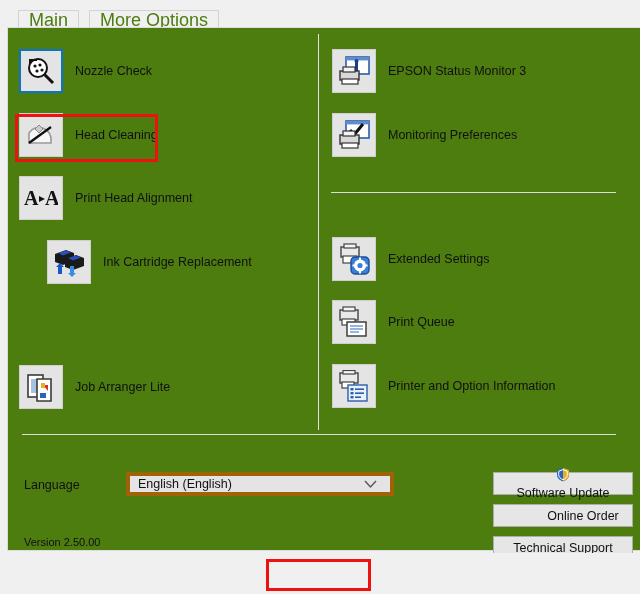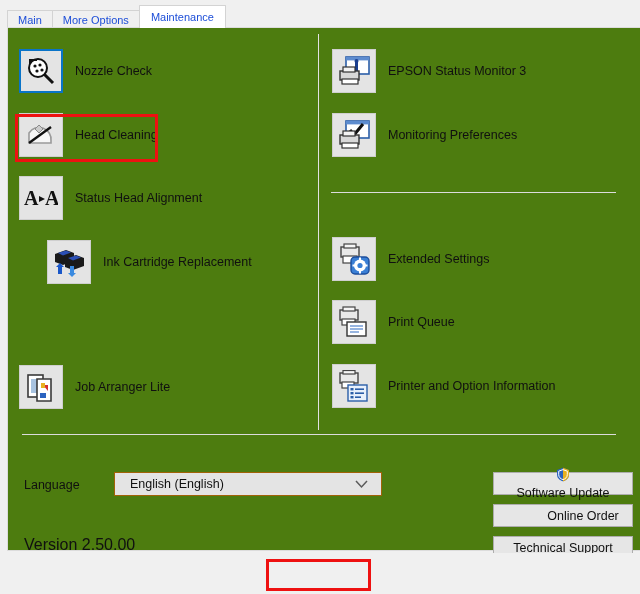--- a/index.html
+++ b/index.html
@@ -7,24 +7,24 @@
     width:640px;height:594px;overflow:hidden;
     background:#f0f0f0;
     font-family:"Liberation Sans","DejaVu Sans",sans-serif;
     -webkit-font-smoothing:antialiased;
   }
   .dialog{position:relative;width:640px;height:594px;background:#f0f0f0;}
 
   
   .tabstrip{position:absolute;left:7px;top:6px;height:22px;display:flex;align-items:flex-end;}
   .tab{
-    height:19px;line-height:19px;padding:0 10px;font-size:11px;color:#1d4ed8;
+    height:19px;line-height:19px;padding:0 10px;font-size:18px;color:#4d7c0f;
     background:#f0f0f0;border:1px solid #d3d3d3;border-bottom:none;
     margin-right:-1px;position:relative;top:2px;
-    border-radius:1px 1px 0 0;white-space:nowrap;
+    border-radius:1px 1px 0 0;white-space:nowrap;margin-left:11px;
   }
   .tab.active{
     background:#ffffff;border-color:#d3d3d3;height:22px;line-height:22px;top:0;
     z-index:5;padding:0 11px;
   }
 
   
   .panel{
     position:absolute;left:7px;top:27px;width:636px;height:524px;
     background:#4d7c0f;border:1px solid #dcdcdc;box-sizing:border-box;
@@ -42,27 +42,27 @@
   }
   .icon-box.focus{border:2px solid #0a74c8;background:#e4e4e4;}
   .item-label{margin-left:12px;font-size:12.5px;color:#101010;white-space:nowrap;}
 
   
   .redbox{position:absolute;border:3px solid #ee1111;box-sizing:border-box;pointer-events:none;}
 
   
   .lang-label{position:absolute;left:16px;top:450px;font-size:12.5px;color:#101010;}
   .combo{
-    position:absolute;left:106px;top:444px;width:268px;height:24px;
-    background:#e4e4e4;border:1px solid #a16207;box-sizing:border-box;
-    display:flex;align-items:center;font-size:12.5px;color:#101010;padding-left:7px;
+    position:absolute;left:118px;top:444px;width:268px;height:24px;
+    background:#e4e4e4;border:4px solid #a16207;box-sizing:border-box;
+    display:flex;align-items:center;font-size:12.5px;color:#101010;
   }
   .combo .val{padding-left:8px;flex:1;}
   .combo .chev{width:26px;text-align:center;color:#5a5a5a;font-size:11px;}
-  .version{position:absolute;left:16px;top:508px;font-size:16px;color:#101010;}
+  .version{position:absolute;left:16px;top:508px;font-size:11px;color:#101010;}
 
   
   .side-btn{
     position:absolute;left:485px;width:140px;height:23px;
     background:#e6e6e6;border:1px solid #adadad;box-sizing:border-box;
     display:flex;align-items:center;justify-content:center;gap:4px;
     font-size:12.5px;color:#101010;cursor:default;flex-direction:column;
   }
 
   
@@ -70,21 +70,20 @@
   svg{display:block;}
 </style>
 </head>
 <body>
 
 <div class="dialog">
 
   <div class="tabstrip">
     <div class="tab">Main</div>
     <div class="tab">More Options</div>
-    <div class="tab active">Maintenance</div>
   </div>
 
   <div class="panel">
 
     <div class="vdiv"></div>
     <div class="hdiv-right"></div>
     <div class="hdiv-full"></div>
 
     <div class="item" style="left:11px;top:21px;">
       <div class="icon-box focus">
@@ -113,21 +112,21 @@
     </div>
 
     <div class="item" style="left:11px;top:148px;">
       <div class="icon-box">
         <svg width="34" height="22" viewBox="0 0 34 22">
           <text x="0" y="18" font-family="Liberation Serif, serif" font-size="20" font-weight="bold" fill="#111">A</text>
           <path d="M15 9 L21 12 L15 15 Z" fill="#111"></path>
           <text x="21" y="18" font-family="Liberation Serif, serif" font-size="20" font-weight="bold" fill="#111">A</text>
         </svg>
       </div>
-      <div class="item-label">Status Head Alignment</div>
+      <div class="item-label">Print Head Alignment</div>
     </div>
 
     <div class="item" style="left:11px;top:212px;padding-left:28px;">
       <div class="icon-box">
         <svg width="34" height="32" viewBox="0 0 34 32">
           <g>
             <path d="M3 8 L14 4 L22 7 L22 15 L11 19 L3 16 Z" fill="#1a1a1a"></path>
             <path d="M6 7 L14 4.5 L19 6.5 L11 9.5 Z" fill="#2b4fb5"></path>
             <path d="M13 13 L24 9 L32 12 L32 20 L21 24 L13 21 Z" fill="#1a1a1a"></path>
             <path d="M16 12 L24 9.5 L29 11.5 L21 14.5 Z" fill="#2b4fb5"></path>

